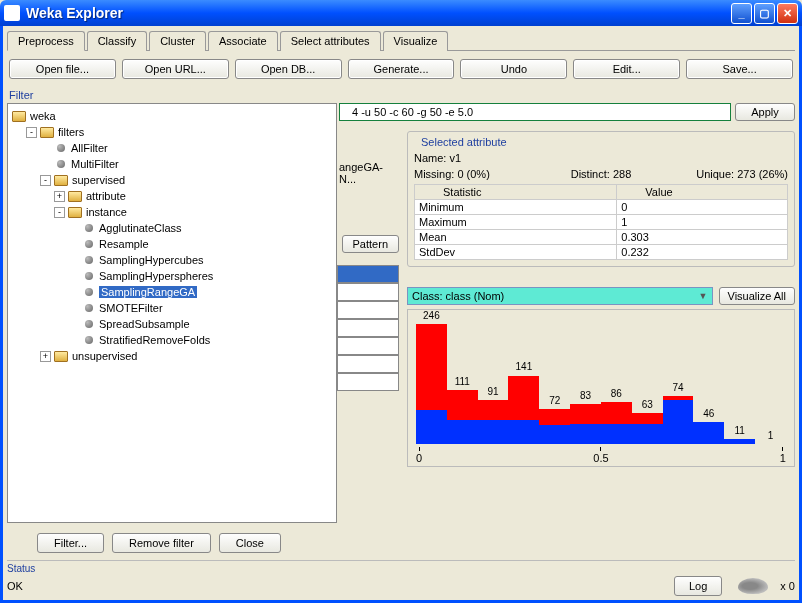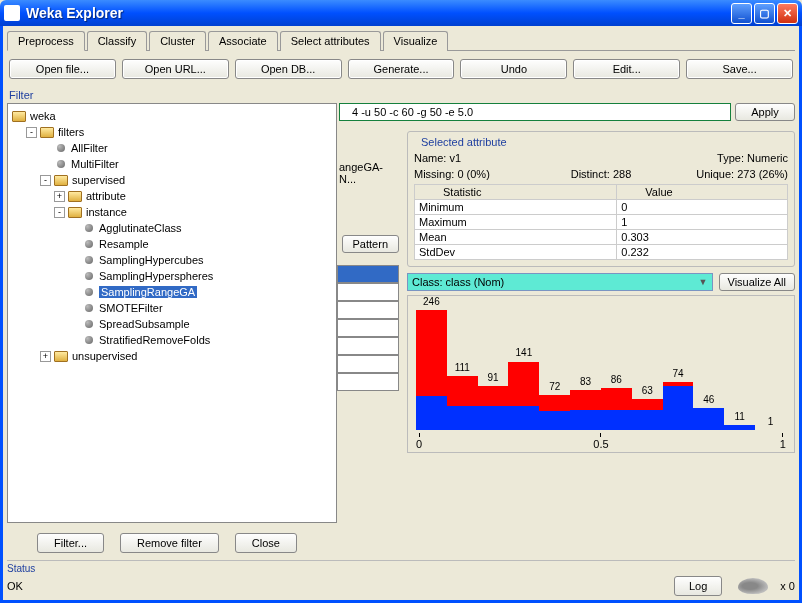--- a/index.html
+++ b/index.html
@@ -43,21 +43,21 @@
 .tnode.selected .tnode-label { background: #316ac5; color: #fff; padding: 0 2px;}
 
 
 .back-col { position: absolute; left: 332px; top: 0; right: 0; }
 
 .filter-input-row { display: flex; gap: 4px; margin-bottom: 10px; }
 .filter-input { flex: 1; border: 1px solid #15803d; background: #fff; padding: 2px 12px; }
 .apply-btn { width: 60px; border: 1px solid #888; background: linear-gradient(to bottom,#fefefe,#e8e8e0); border-radius: 3px; cursor: pointer;}
 
 
-.group { border: 1px solid #bbb; border-radius: 3px; padding: 4px 6px 6px 6px; margin-bottom: 6px; background: #ece9d8;}
+.group { border: 1px solid #bbb; border-radius: 3px; padding: 4px 6px 6px 6px; margin-bottom: 20px; background: #ece9d8;}
 .group-title { color: #2040a0; margin: -10px 0 4px 4px; background: #ece9d8; display: inline-block; padding: 0 3px;}
 
 .info-row { display: flex; gap: 20px; margin-bottom: 4px;}
 .info-row span { white-space: nowrap; }
 .info-row .pair { flex: 1; }
 
 .stat-table { width: 100%; border: 1px solid #888; border-collapse: collapse; background: #fff;}
 .stat-table th, .stat-table td { border: 1px solid #ccc; padding: 1px 4px; text-align: left; font-weight: normal;}
 .stat-table th { background: #ece9d8; padding-left: 28px; }
 
@@ -78,21 +78,21 @@
 .chart { display: flex; align-items: flex-end; height: 130px; gap: 0; padding: 0 4px;}
 .bar-wrap { flex: 1; display: flex; flex-direction: column; align-items: center; justify-content: flex-end; height: 100%; position: relative;}
 .bar-label { font-size: 10px; color: #000; position: absolute; top: calc(100% - var(--h) - 14px);}
 .bar { width: 100%; display: flex; flex-direction: column; justify-content: flex-end;}
 .bar-red { background: #ff0000; width: 100%;}
 .bar-blue { background: #0030ff; width: 100%;}
 .chart-axis { display: flex; justify-content: space-between; padding: 0 4px; font-size: 10px; position: absolute; bottom: 2px; left: 4px; right: 4px;}
 .chart-axis span:before { content:""; display:block; height:4px; border-left:1px solid #000; margin: 0 auto 1px auto; width:0;}
 
 
-.bottom-btns { position: absolute; left: 30px; bottom: 0; display: flex; gap: 16px; z-index: 25;}
+.bottom-btns { position: absolute; left: 30px; bottom: 0; display: flex; gap: 8px; z-index: 25;}
 .bottom-btns .btn2 { border: 1px solid #888; background: linear-gradient(to bottom,#fefefe,#e8e8e0); padding: 3px 16px; border-radius: 3px; cursor:pointer;}
 
 
 .status-bar { position: absolute; left: 4px; right: 4px; bottom: 4px; height: 36px; border-top: 1px solid #bbb; padding-top: 2px;}
 .status-label { color: #2040a0; font-size: 10px;}
 .status-row { display: flex; align-items: center; justify-content: space-between; margin-top: 2px;}
 .log-btn { border: 1px solid #888; background: linear-gradient(to bottom,#fefefe,#e8e8e0); padding: 3px 14px; border-radius: 3px; cursor:pointer; margin-right: 8px;}
 .bird { width: 30px; height: 16px; background: radial-gradient(ellipse at 40% 50%, #888 30%, #bbb 70%); border-radius: 50% 50% 50% 50% / 60% 60% 40% 40%; margin-right: 4px;}
 </style>
 </head>
@@ -288,21 +288,20 @@
           <div class="strip"></div>
           <div class="strip"></div>
           <div class="strip"></div>
         </div>
 
         <div style="flex:1;">
           <div class="group">
             <div class="group-title">Selected attribute</div>
             <div class="info-row">
               <span class="pair"><span>Name:</span> <span>v1</span></span>
-              <span class="pair" style="text-align:right"><span>Type:</span> <span>Numeric</span></span>
             </div>
             <div class="info-row">
               <span class="pair"><span>Missing:</span> <span>0 (0%)</span></span>
               <span class="pair" style="text-align:center"><span>Distinct:</span> <span>288</span></span>
               <span class="pair" style="text-align:right"><span>Unique:</span> <span>273 (26%)</span></span>
             </div>
             <table class="stat-table">
               <tbody>
                   <tr>
                     <th>Statistic</th>

